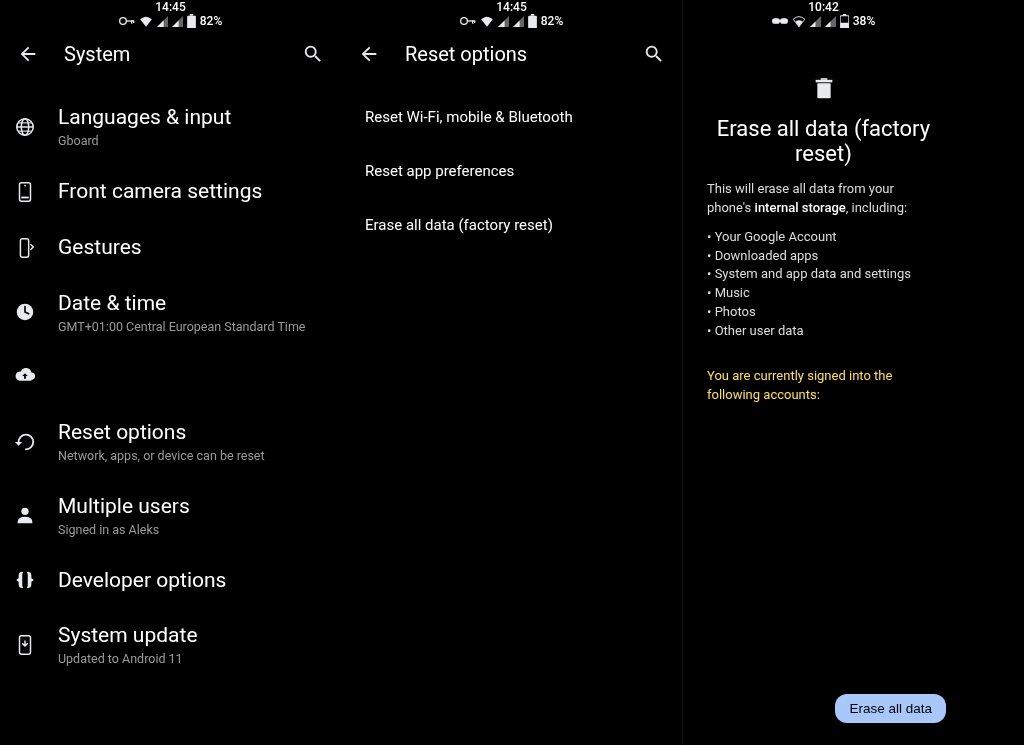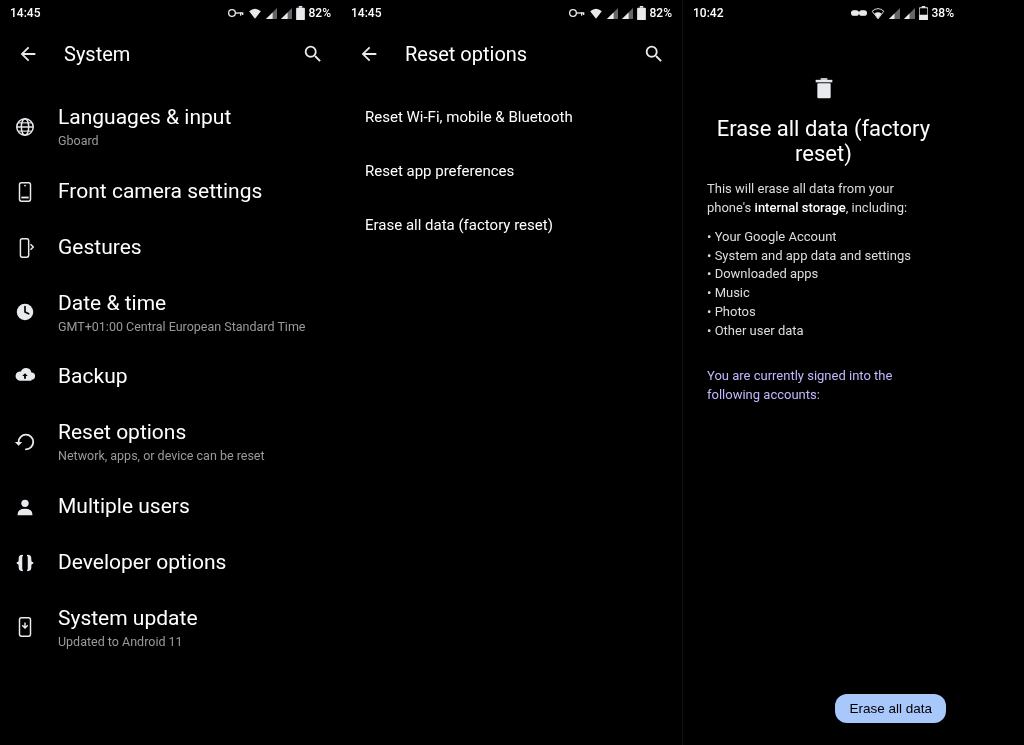--- a/index.html
+++ b/index.html
@@ -19,20 +19,21 @@
 
     
     .status-bar {
       height: 26px;
       display: flex;
       align-items: center;
       justify-content: space-between;
       padding: 0 10px;
       font-size: 12px;
       font-weight: 500;
+      flex-direction: column;
     }
     .status-left { }
     .status-right { display: flex; align-items: center; gap: 4px; }
     .sicon { display: inline-flex; }
     .sicon svg { display: block; }
 
     
     .appbar {
       height: 56px;
       display: flex;
@@ -67,21 +68,21 @@
 
     
     .erase-wrap { padding: 24px 24px 0 24px; }
     .erase-icon { text-align: center; margin-top: 28px; margin-bottom: 12px; }
     .erase-title { font-size: 22px; text-align: center; margin-bottom: 14px; }
     .erase-body { font-size: 13px; color: #ddd; line-height: 1.45; }
     .erase-body b { color: #fff; font-weight: 500; }
     .erase-list { list-style: none; margin: 10px 0 0 0; }
     .erase-list li::before { content: "• "; }
     .erase-list li { font-size: 13px; color: #ddd; line-height: 1.45; }
-    .erase-note { font-size: 13px; color: #c4b5fd; margin-top: 26px; line-height: 1.45; }
+    .erase-note { font-size: 13px; color: #fde047; margin-top: 26px; line-height: 1.45; }
 
     .erase-btn-row {
       position: absolute;
       bottom: 22px;
       right: 18px;
     }
     .erase-btn {
       background: #a8c7fa;
       color: #000000;
       border: none;
@@ -206,21 +207,20 @@
     </div>
 
     <div class="item">
       <span class="icn">
         <svg width="22" height="22" viewBox="0 0 24 24">
             <path d="M19 15a4 4 0 000-8 6 6 0 00-11.5-1A5 5 0 006 16h13z"></path>
             <path d="M12 8 l-3 3 h2 v3 h2 v-3 h2 z" fill="#000"></path>
           </svg>
       </span>
       <span class="txt">
-        <div class="title">Backup</div>
       </span>
     </div>
 
     <div class="item">
       <span class="icn">
         <svg width="22" height="22" viewBox="0 0 24 24">
             <path d="M13 3a9 9 0 00-9 9H1l4 4 4-4H6a7 7 0 117 7 1 1 0 000 2 9 9 0 000-18z"></path>
           </svg>
       </span>
       <span class="txt">
@@ -231,20 +231,21 @@
 
     <div class="item">
       <span class="icn">
         <svg width="22" height="22" viewBox="0 0 24 24">
             <circle cx="12" cy="8" r="4"></circle>
             <path d="M4 20 q0-6 8-6 t8 6 v1 H4z"></path>
           </svg>
       </span>
       <span class="txt">
         <div class="title">Multiple users</div>
+        <div class="sub">Signed in as Aleks</div>
       </span>
     </div>
 
     <div class="item">
       <span class="icn">
         <svg width="22" height="22" viewBox="0 0 24 24" fill="none" stroke="#e8eaed" stroke-width="1.8" stroke-linecap="round">
             <path d="M9 4 Q6 4 6 7 v2 Q6 12 3 12 Q6 12 6 15 v2 Q6 20 9 20"></path>
             <path d="M15 4 Q18 4 18 7 v2 Q18 12 21 12 Q18 12 18 15 v2 Q18 20 15 20"></path>
           </svg>
       </span>
@@ -375,22 +376,22 @@
           <rect x="2" y="2" width="20" height="3"></rect>
           <rect x="8" y="0" width="8" height="2"></rect>
         </svg>
     </div>
     <div class="erase-title">Erase all data (factory reset)</div>
     <div class="erase-body">
       <span>This will erase all data from your phone's </span><b>internal storage</b><span>, including:</span>
     </div>
     <ul class="erase-list">
       <li>Your Google Account</li>
+      <li>Downloaded apps</li>
       <li>System and app data and settings</li>
-      <li>Downloaded apps</li>
       <li>Music</li>
       <li>Photos</li>
       <li>Other user data</li>
     </ul>
     <div class="erase-note">You are currently signed into the following accounts:</div>
   </div>
 
   <div class="erase-btn-row">
     <button class="erase-btn">Erase all data</button>
   </div>

